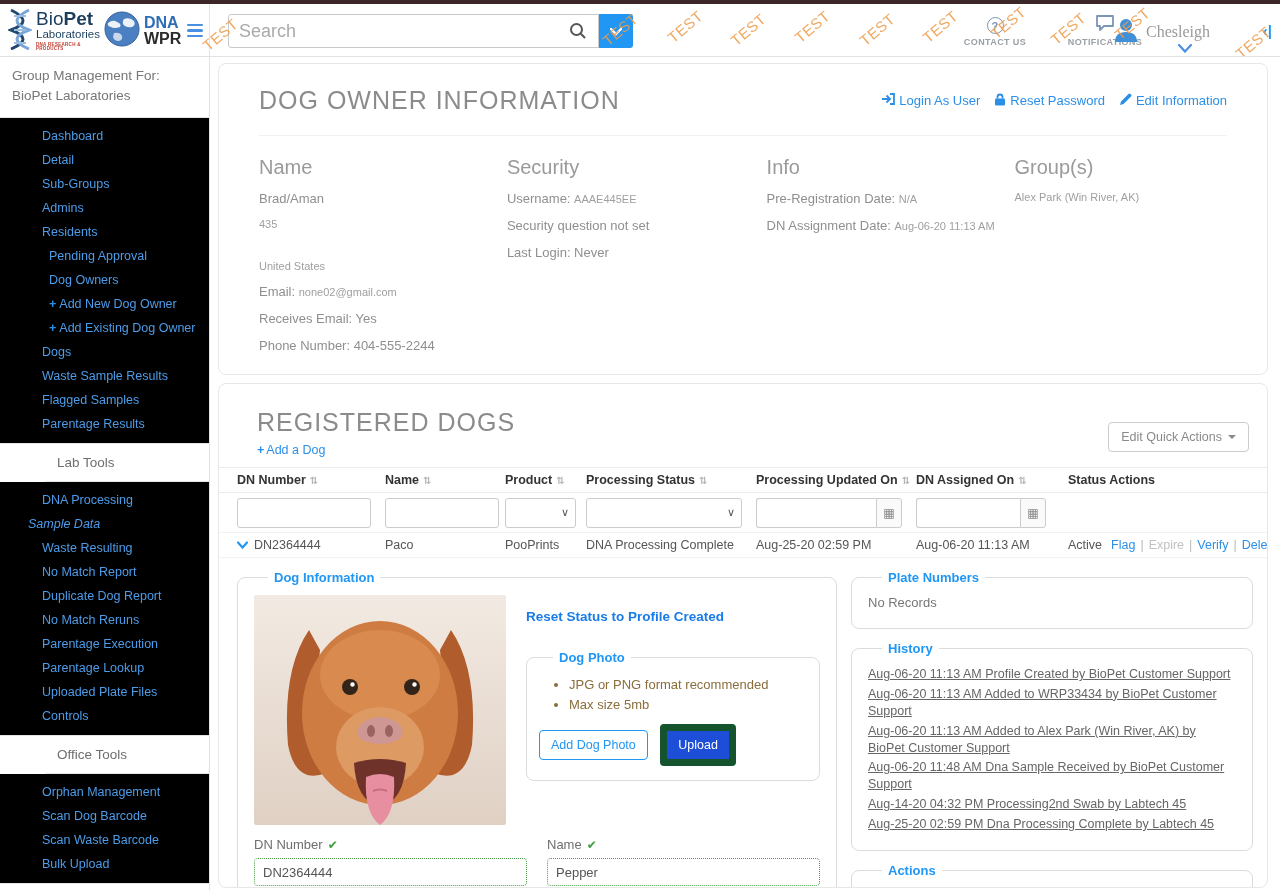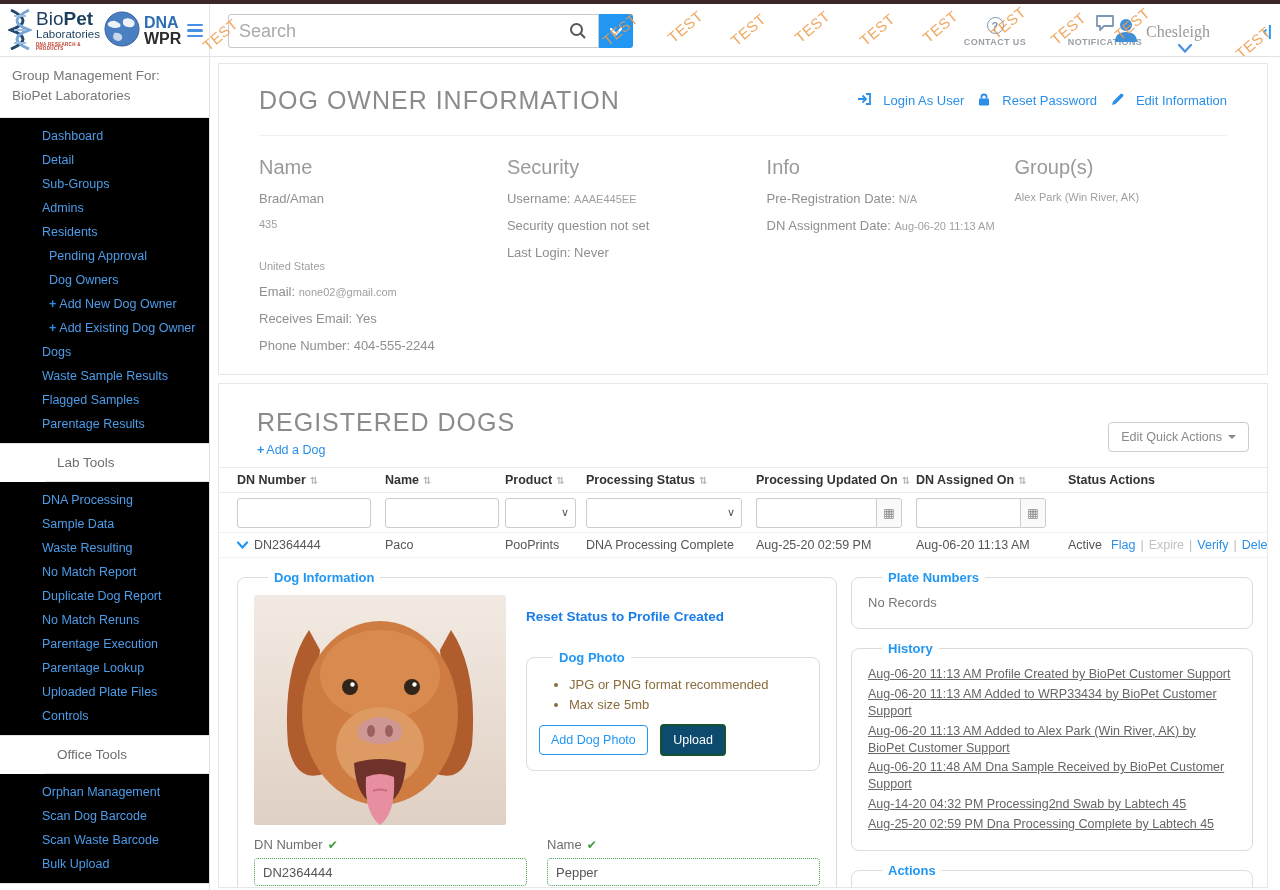--- a/index.html
+++ b/index.html
@@ -35,32 +35,32 @@
   .collapse-ctl { position:absolute; right:8px; top:18px; color:#2196f3; font-size:15px; font-weight:700; cursor:pointer; }
 
   .wm { position:absolute; color:#ed9c4b; opacity:.88; font-size:15px; transform:rotate(-40deg); letter-spacing:.5px; pointer-events:none; z-index:60; }
 
   
   aside { position:absolute; left:0; top:57px; width:210px; height:833px; background:#fff; border-right:1px solid #e2e2e2; overflow:hidden; }
   .group-label { padding:9px 12px 10px; font-size:13.5px; color:#777; line-height:1.5; border-bottom:1px solid #e5e5e5; background:#fff; }
   .nav-block { background:#000000; padding:6px 0 7px; border-bottom:1px solid #e5e5e5; }
   .nav-item { display:block; padding:5px 8px 5px 42px; font-size:12.5px; color:#4d9ce9; cursor:pointer; white-space:nowrap; }
   .nav-item.sub { padding-left:49px; }
-  .nav-item.sub2 { padding-left:42px; }
+  .nav-item.sub2 { padding-left:28px;font-style:italic; }
   .nav-item .plus { color:#2b8fe8; font-weight:700; margin-right:3px; }
   .sec-head { padding:11px 12px; font-size:13.5px; color:#6e6e6e; background:#fff; border-bottom:1px solid #e5e5e5;margin-left:45px; }
 
   
   main { position:absolute; left:210px; top:57px; width:1070px; height:833px; background:#fff; padding:6px 12px 0 8px; overflow:hidden; }
-  .card { border:1px solid #e7e7e7; border-radius:0; background:#fff; }
+  .card { border:1px solid #e7e7e7; border-radius:8px; background:#fff; }
   .card-owner { padding:22px 40px 30px; height:312px; position:relative; }
   .big-title { font-size:25px; font-weight:300; color:#8b8b8b; letter-spacing:1px; }
   .owner-head { display:flex; align-items:center; justify-content:space-between; padding-bottom:20px; border-bottom:1px solid #f0f0f0; }
   .owner-links { display:flex; gap:14px; font-size:13px; }
-  .olink { color:#2b8fe8; display:flex; align-items:center; gap:12px; cursor:pointer; white-space:nowrap; }
+  .olink { color:#2b8fe8; display:flex; align-items:center; gap:4px; cursor:pointer; white-space:nowrap; }
   .owner-cols { display:grid; grid-template-columns:1.05fr 1.1fr 1.05fr .9fr; margin-top:20px; }
   .col-h { font-size:20px; font-weight:300; color:#9a9a9a; margin-bottom:12px; }
   .oline { font-size:13px; color:#8f8f8f; margin-bottom:12px; }
   .oline.small { font-size:11px; color:#9f9f9f; }
   .oline .sm { font-size:11px; color:#9f9f9f; }
 
   .card-dogs { margin-top:8px; padding:16px 0 0; position:relative; height:505px; overflow:hidden; }
   .dogs-head { padding:8px 24px 0 38px; position:relative; }
   .add-dog { display:inline-block; margin:6px 0 10px; font-size:12.5px; color:#2b8fe8; cursor:pointer; }
   .add-dog .plus { font-weight:700; margin-right:2px; }
@@ -94,21 +94,21 @@
   .fs-doginfo { width:600px; padding:10px 16px 16px; }
   .doginfo-top { display:flex; gap:20px; }
   .dogphoto { width:252px; height:230px; border-radius:2px; overflow:hidden; flex:none; }
   .doginfo-right { flex:1; padding-top:12px; }
   .reset-link { color:#1a7ce8; font-weight:700; font-size:13.5px; cursor:pointer; display:inline-block; margin-bottom:26px; }
   .fs-photo { padding:8px 12px 14px; }
   .photo-notes { margin:4px 0 12px 30px; color:#8a6d3b; font-size:13px; }
   .photo-notes li { margin-bottom:5px; }
   .btn { font-size:12.5px; border-radius:4px; padding:7px 11px; cursor:pointer; }
   .btn-outline { background:#fff; border:1px solid #2196f3; color:#2196f3; margin-right:8px;text-align:right; }
-  .btn-solid { background:#0c4a6e; border:2px solid #14532d; color:#fff; }
+  .btn-solid { background:#1d4ed8; border:7px solid #14532d; color:#fff; }
   .fields-grid { display:grid; grid-template-columns:1fr 1fr; column-gap:20px; margin-top:12px; }
   .f-label { font-size:13px; color:#6e6e6e; margin-bottom:6px; display:flex; align-items:center; gap:5px; }
   .f-label .chk { color:#3f9c3f; font-size:12px; }
   .field input { width:100%; height:28px; border:1px solid #ccc; border-radius:4px; padding:0 8px; font-size:13px; color:#555; margin-bottom:10px; }
   .field input::placeholder { color:#bbb; }
   .field input.valid { border:1px dotted #4c9e4c; }
 
   .right-col { flex:1; display:flex; flex-direction:column; gap:12px; min-width:0; }
   .fs-plate { padding:10px 16px 18px; }
   .no-records { font-size:13px; color:#777; }

